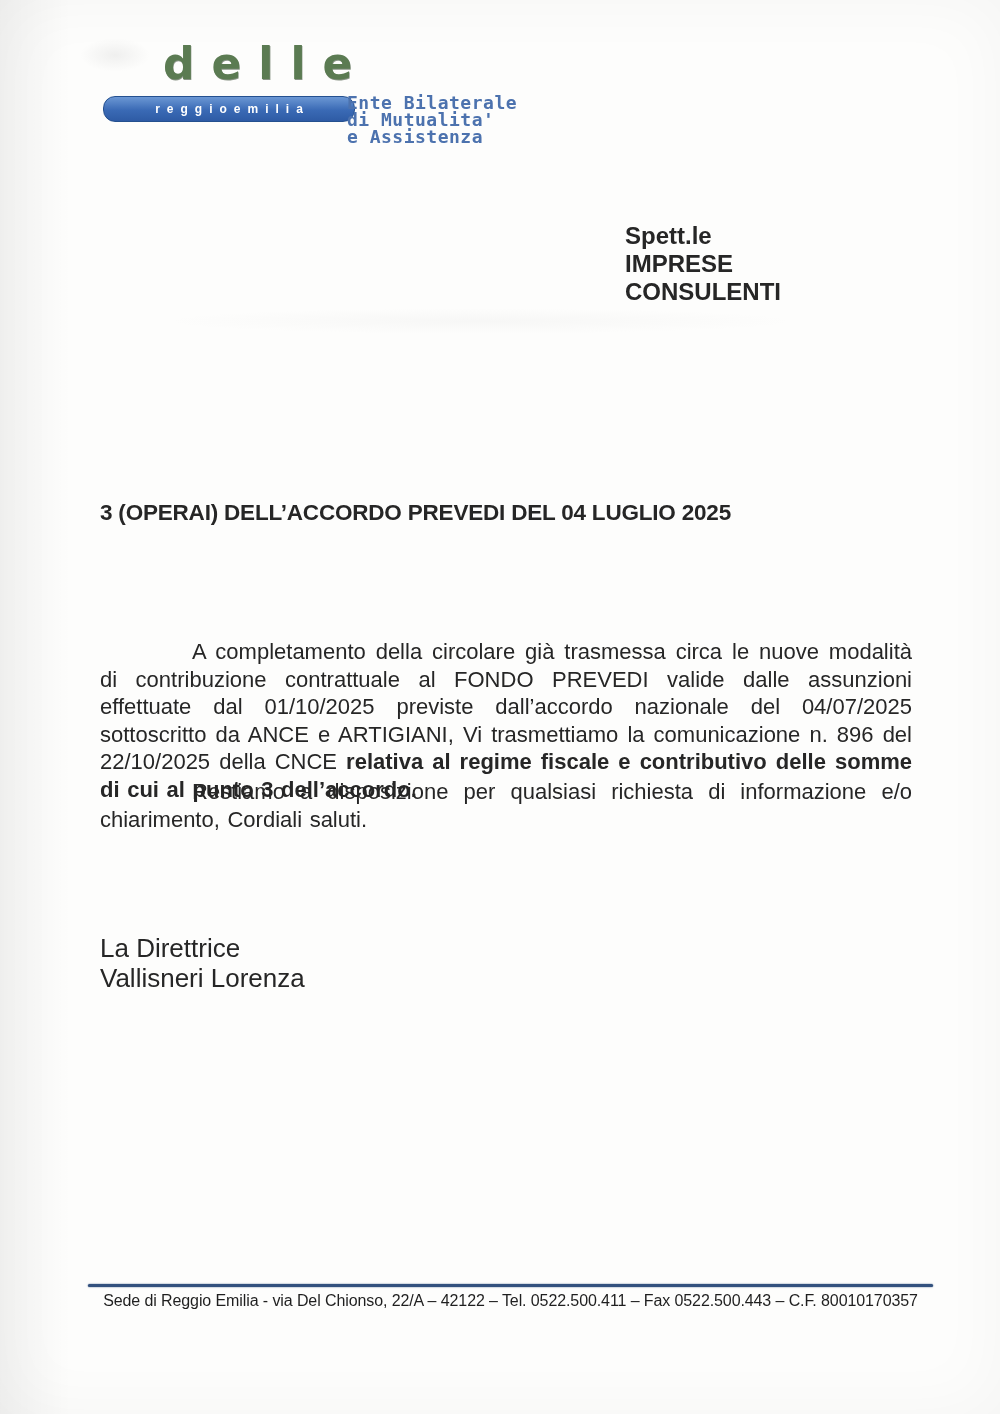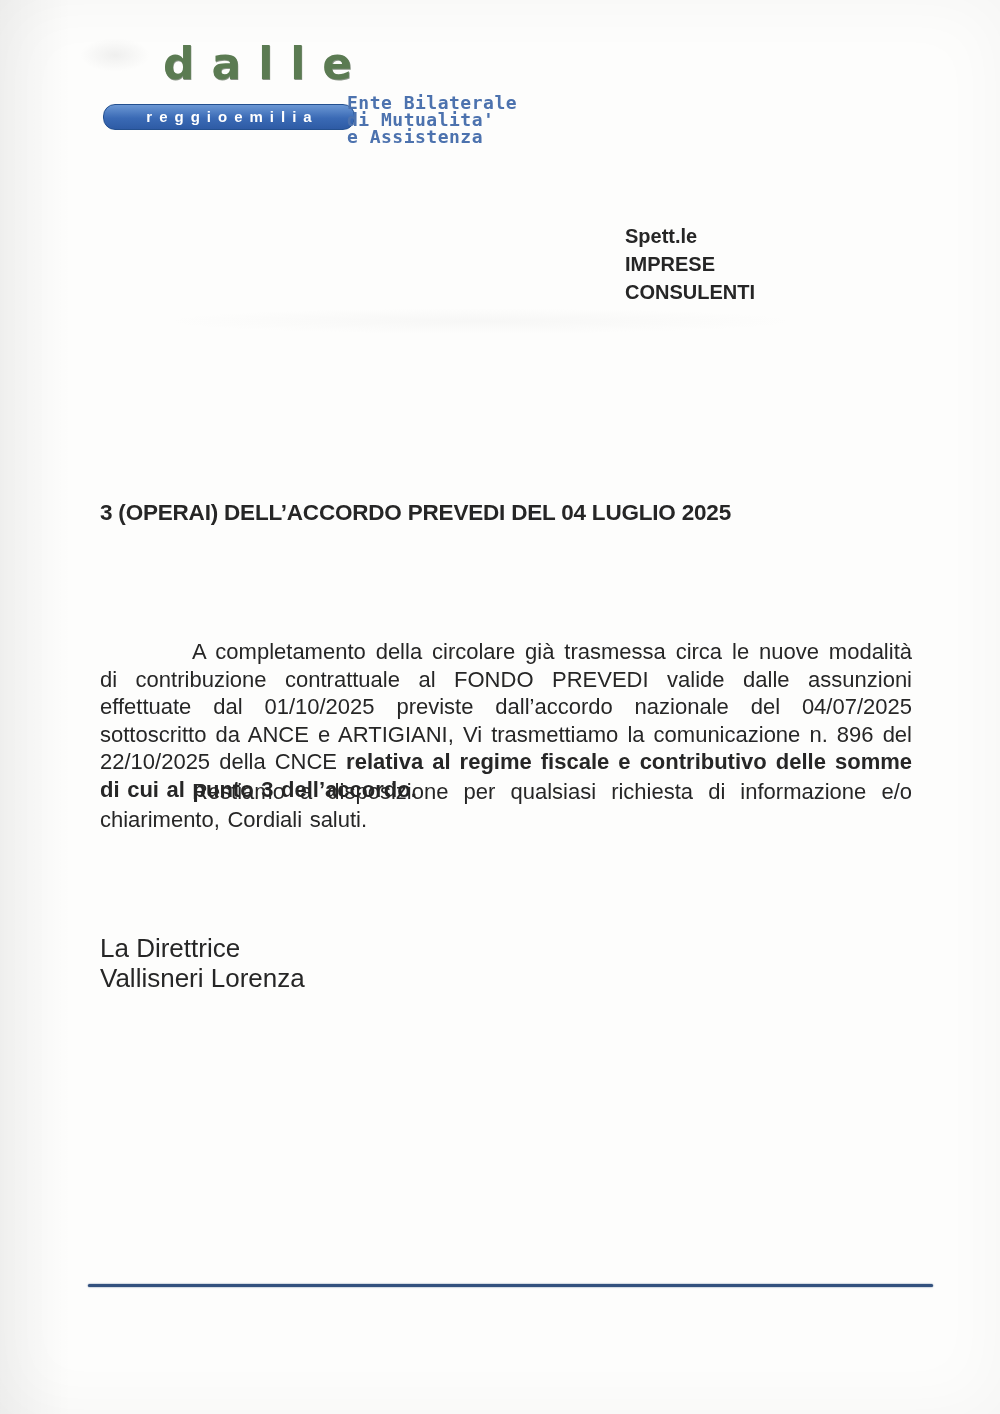--- a/index.html
+++ b/index.html
@@ -24,46 +24,46 @@
   
   .logo { position:absolute; left:95px; top:42px; width:400px; }
   .logo-edili {
     margin-left:68px;
     font-family:"DejaVu Sans", sans-serif; font-weight:bold;
     font-size:44px; line-height:1; letter-spacing:17px;
     color:var(--logo-green, #5b7b52);
     text-shadow:0.6px 0.8px 0 rgba(40,60,35,0.55);
   }
   .logo-pill {
-    margin-left:8px; margin-top:18px; width:250px; height:24px;
+    margin-left:8px; margin-top:10px; width:250px; height:24px;
     border-radius:12px;
     background:linear-gradient(180deg, var(--pill-top,#6b97d4) 0%, #3a6ab5 55%, var(--pill-bottom,#2e5ba5) 100%);
     border:1px solid #24508f;
     color:#ffffff; text-align:center;
-    font-size:15px; font-weight:bold; letter-spacing:7px;
+    font-size:12px; font-weight:bold; letter-spacing:7px;
     line-height:24px; text-indent:7px;
   }
   .logo-cassa {
     margin-left:96px; margin-top:4px;
     font-family:"DejaVu Sans", sans-serif; font-weight:bold;
     font-size:35px; line-height:1; letter-spacing:10px;
     color:var(--logo-blue, #3a6db8);
   }
   .logo-tagline {
     position:absolute; left:252px; top:52px;
     font-family:"DejaVu Sans Mono", monospace; font-weight:bold;
     font-size:18px; line-height:17px; letter-spacing:0.5px;
     color:var(--tagline-blue, #4c72ae);
     white-space:nowrap;
   }
 
   
   .recipient {
     position:absolute; left:625px; top:222px;
-    font-size:20px; font-weight:bold; line-height:28px;
+    font-size:24px; font-weight:bold; line-height:28px;
   }
   .dateline { position:absolute; left:100px; top:415px; font-size:22px; }
   .subject {
     position:absolute; left:100px; top:497px; width:830px;
     font-size:22.5px; font-weight:bold; line-height:31px; letter-spacing:-0.2px;
   }
   .para {
     position:absolute; left:100px; width:812px; margin:0;
     font-size:22px; line-height:27.5px; word-spacing:1.5px;
     text-align:justify; text-indent:92px;
@@ -91,21 +91,21 @@
 </head>
 <body>
 
 <div class="page">
 
   <div class="edge-left"></div>
   <div class="smudge smudge-a"></div>
   <div class="smudge smudge-b"></div>
 
   <header class="logo">
-    <div class="logo-edili">dalle</div>
+    <div class="logo-edili">delle</div>
     <div class="logo-pill">reggioemilia</div>
     <div class="logo-tagline">
       <div>Ente Bilaterale</div>
       <div>di Mutualita'</div>
       <div>e Assistenza</div>
     </div>
   </header>
 
   <div class="recipient">
     <div>Spett.le</div>
@@ -122,15 +122,16 @@
 
   <p class="para para-2">Restiamo a disposizione per qualsiasi richiesta di informazione e/o chiarimento, Cordiali saluti.</p>
 
   <div class="signature">
     <div>La Direttrice</div>
     <div>Vallisneri Lorenza</div>
   </div>
 
   <footer class="footer">
     <div class="footer-rule"></div>
+    <div class="footer-text">Sede di Reggio Emilia - via Del Chionso, 22/A – 42122 – Tel. 0522.500.411 – Fax 0522.500.443 – C.F. 80010170357</div>
   </footer>
 
 </div>
 
 </body></html>

